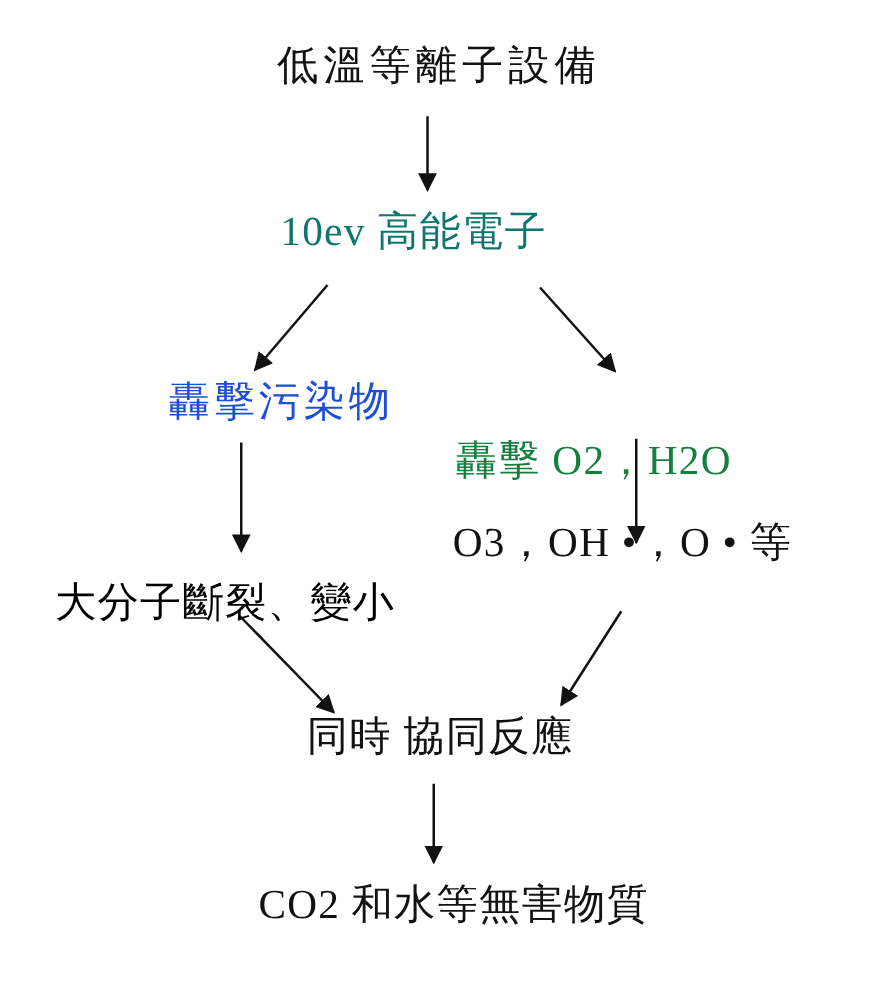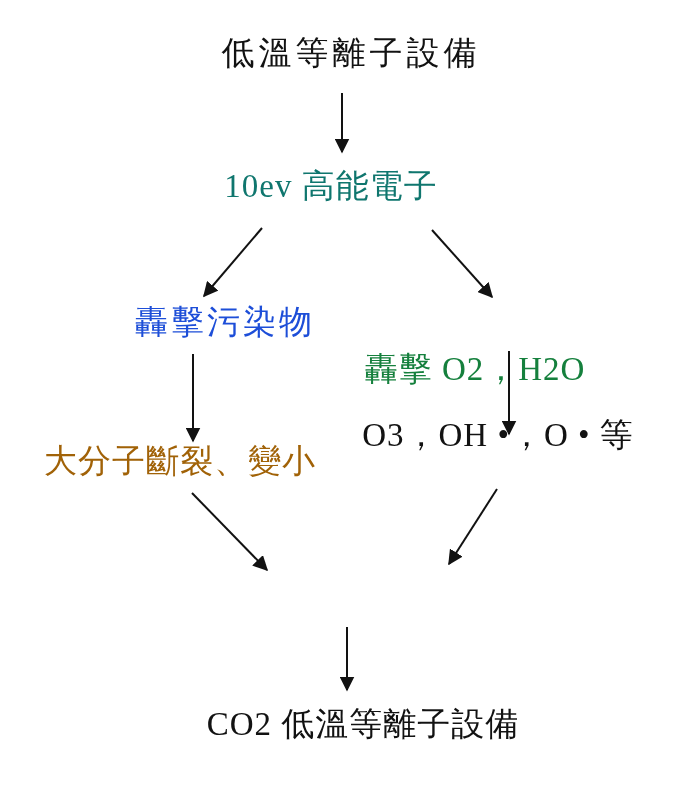--- a/index.html
+++ b/index.html
@@ -57,20 +57,21 @@
     </svg>
 
   <div class="node title-row" style="left: 351px; top: 54px; color: rgb(18, 18, 18);">低溫等離子設備</div>
 
   <div class="node" style="left: 331px; top: 187px; color: #0f766e;">10ev 高能電子</div>
 
   <div class="node row3" style="left: 225px; top: 323px; color: #1d4ed8;">轟擊污染物</div>
 
   <div class="node" style="left: 475px; top: 322px; color: #15803d; margin-top: 48px;">轟擊 O2，H2O</div>
 
-  <div class="node" style="left: 180px; top: 462px; color: #a16207;">大分子斷裂、變小</div>
+  <div class="node" style="left: 180px; top: 484px; color: #000000;">大分子斷裂、變小</div>
 
   <div class="node" style="left: 498px; top: 436px; color: rgb(18, 18, 18);">O3，OH •，O • 等</div>
 
+  <div class="node" style="left: 352px; top: 591px; color: rgb(18, 18, 18);">同時 協同反應</div>
 
-  <div class="node" style="left: 363px; top: 725px; color: rgb(18, 18, 18);">CO2 低溫等離子設備</div>
+  <div class="node" style="left: 363px; top: 725px; color: rgb(18, 18, 18);">CO2 和水等無害物質</div>
 
 </div>
 
 </body></html>

